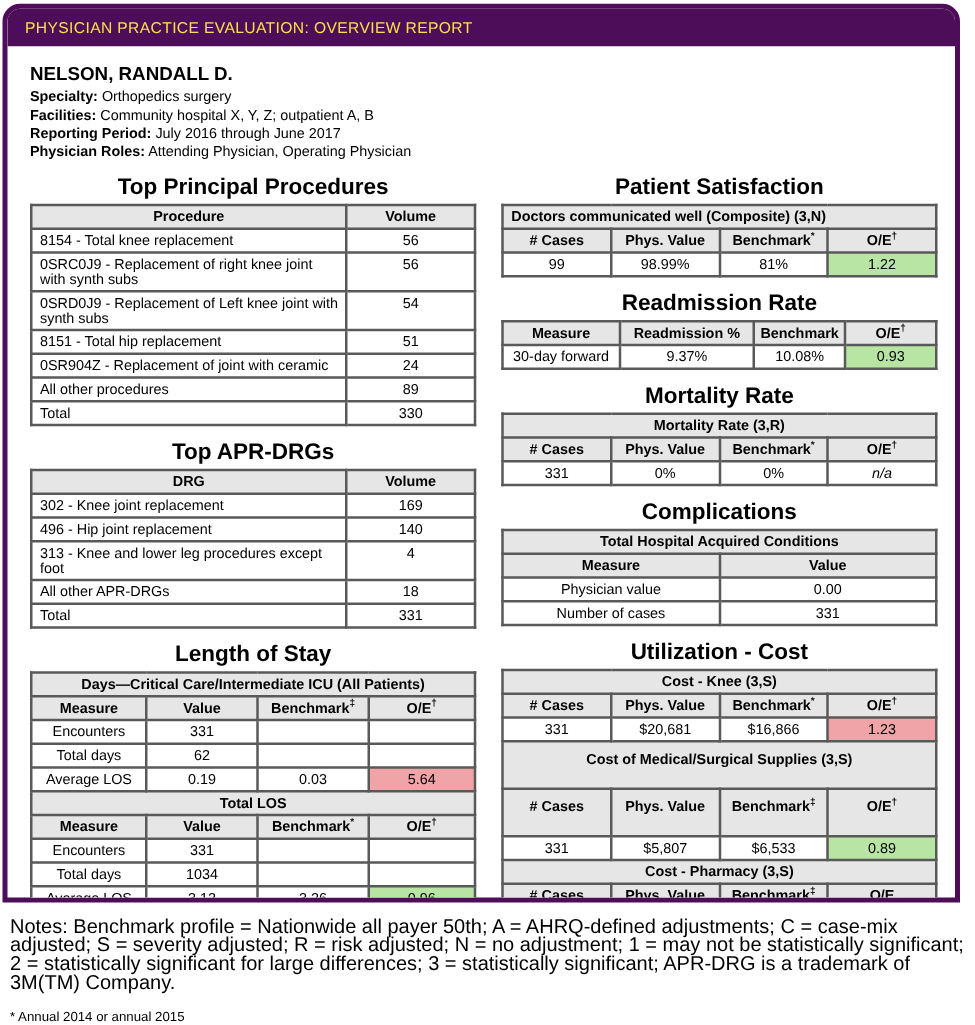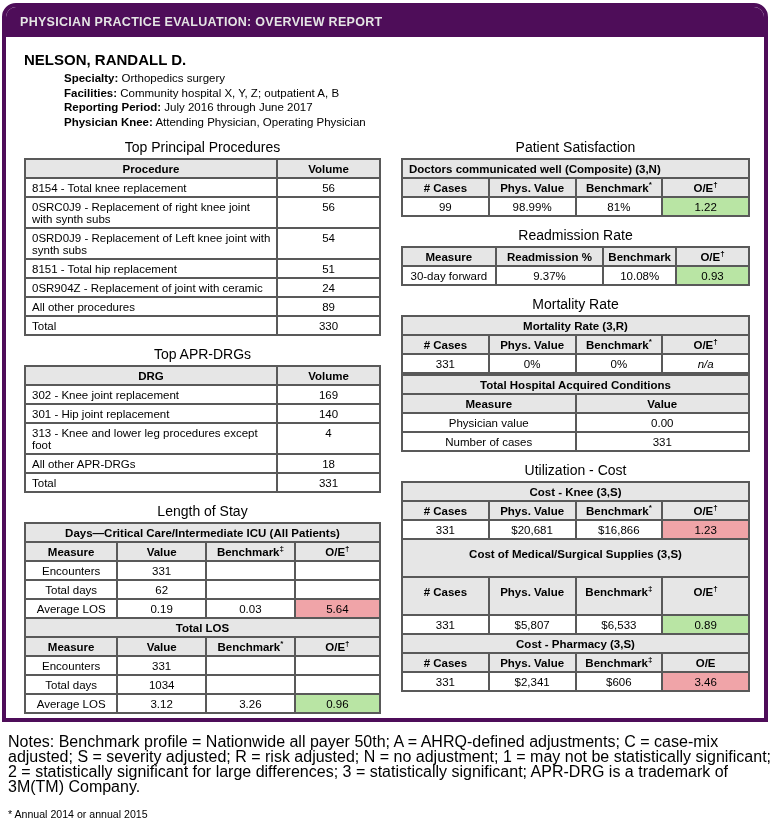--- a/index.html
+++ b/index.html
@@ -11,33 +11,33 @@
   body{
     width:780px;height:820px;overflow:hidden;background:#fff;color:#000;
     font-family:"Liberation Sans","DejaVu Sans",sans-serif;position:relative;
   }
   .report-box{
     position:absolute;left:2px;top:3px;width:766px;height:719px;
     border:4px solid var(--banner,#4e0d59);
     border-radius:14px 14px 0 0;background:#fff;overflow:hidden;
   }
   .banner{
-    background:var(--banner,#4e0d59);color:#e5e5e5;font-weight:bold;
+    background:var(--banner,#4e0d59);color:#fde047;font-weight:normal;
     font-size:12.5px;letter-spacing:.3px;padding:8px 10px 8px 14px;
     border-radius:8px 8px 0 0;
   }
   .info{padding:14px 18px 0 18px;}
   .info .name{font-size:15px;font-weight:bold;margin-bottom:3px;}
-  .info .line{font-size:11.5px;line-height:14.5px;margin-left:40px;}
+  .info .line{font-size:11.5px;line-height:14.5px;}
   .info .line b{font-weight:bold;}
   .columns{display:flex;gap:20px;padding:8px 14px 0 18px;}
   .col-left{width:357px;flex:0 0 357px;}
   .col-right{flex:1;min-width:0;}
   h3.sec{
-    text-align:center;font-size:14px;font-weight:normal;margin:10px 0 3px 0;
+    text-align:center;font-size:18px;font-weight:bold;margin:10px 0 3px 0;
   }
   h3.sec.first{margin-top:2px;}
   table{
     width:100%;border-collapse:collapse;font-size:11.5px;
     border:2px solid var(--table-border,#595959);
   }
   th,td{
     border:2px solid var(--table-border,#595959);
     padding:2.5px 4px;vertical-align:top;
   }
@@ -58,21 +58,21 @@
 <div class="report-box">
   <div class="banner">
     <span>PHYSICIAN PRACTICE EVALUATION: OVERVIEW REPORT</span>
   </div>
 
   <div class="info">
     <div class="name">NELSON, RANDALL D.</div>
     <div class="line"><b>Specialty:</b><span> Orthopedics surgery</span></div>
     <div class="line"><b>Facilities:</b><span> Community hospital X, Y, Z; outpatient A, B</span></div>
     <div class="line"><b>Reporting Period:</b><span> July 2016 through June 2017</span></div>
-    <div class="line"><b>Physician Knee:</b><span> Attending Physician, Operating Physician</span></div>
+    <div class="line"><b>Physician Roles:</b><span> Attending Physician, Operating Physician</span></div>
   </div>
 
   <div class="columns">
 
     <div class="col-left">
 
       <h3 class="sec first">Top Principal Procedures</h3>
       <table>
         <colgroup>
             <col style="width:71%">
@@ -123,21 +123,21 @@
         <tbody>
             <tr>
           <th>DRG</th>
           <th>Volume</th>
         </tr>
         <tr>
               <td class="left">302 - Knee joint replacement</td>
               <td>169</td>
             </tr>
         <tr>
-              <td class="left">301 - Hip joint replacement</td>
+              <td class="left">496 - Hip joint replacement</td>
               <td>140</td>
             </tr>
         <tr>
               <td class="left">313 - Knee and lower leg procedures except foot</td>
               <td>4</td>
             </tr>
         <tr>
               <td class="left">All other APR-DRGs</td>
               <td>18</td>
             </tr>
@@ -288,20 +288,21 @@
         </tr>
         <tr>
           <td>331</td>
           <td>0%</td>
           <td>0%</td>
           <td style="font-style: italic;">n/a</td>
         </tr>
       </tbody>
         </table>
 
+      <h3 class="sec">Complications</h3>
       <table>
         <colgroup>
             <col style="width:50%">
             <col style="width:50%">
           </colgroup>
         <tbody>
             <tr>
               <th class="sub" colspan="2">Total Hospital Acquired Conditions</th>
             </tr>
         <tr>

